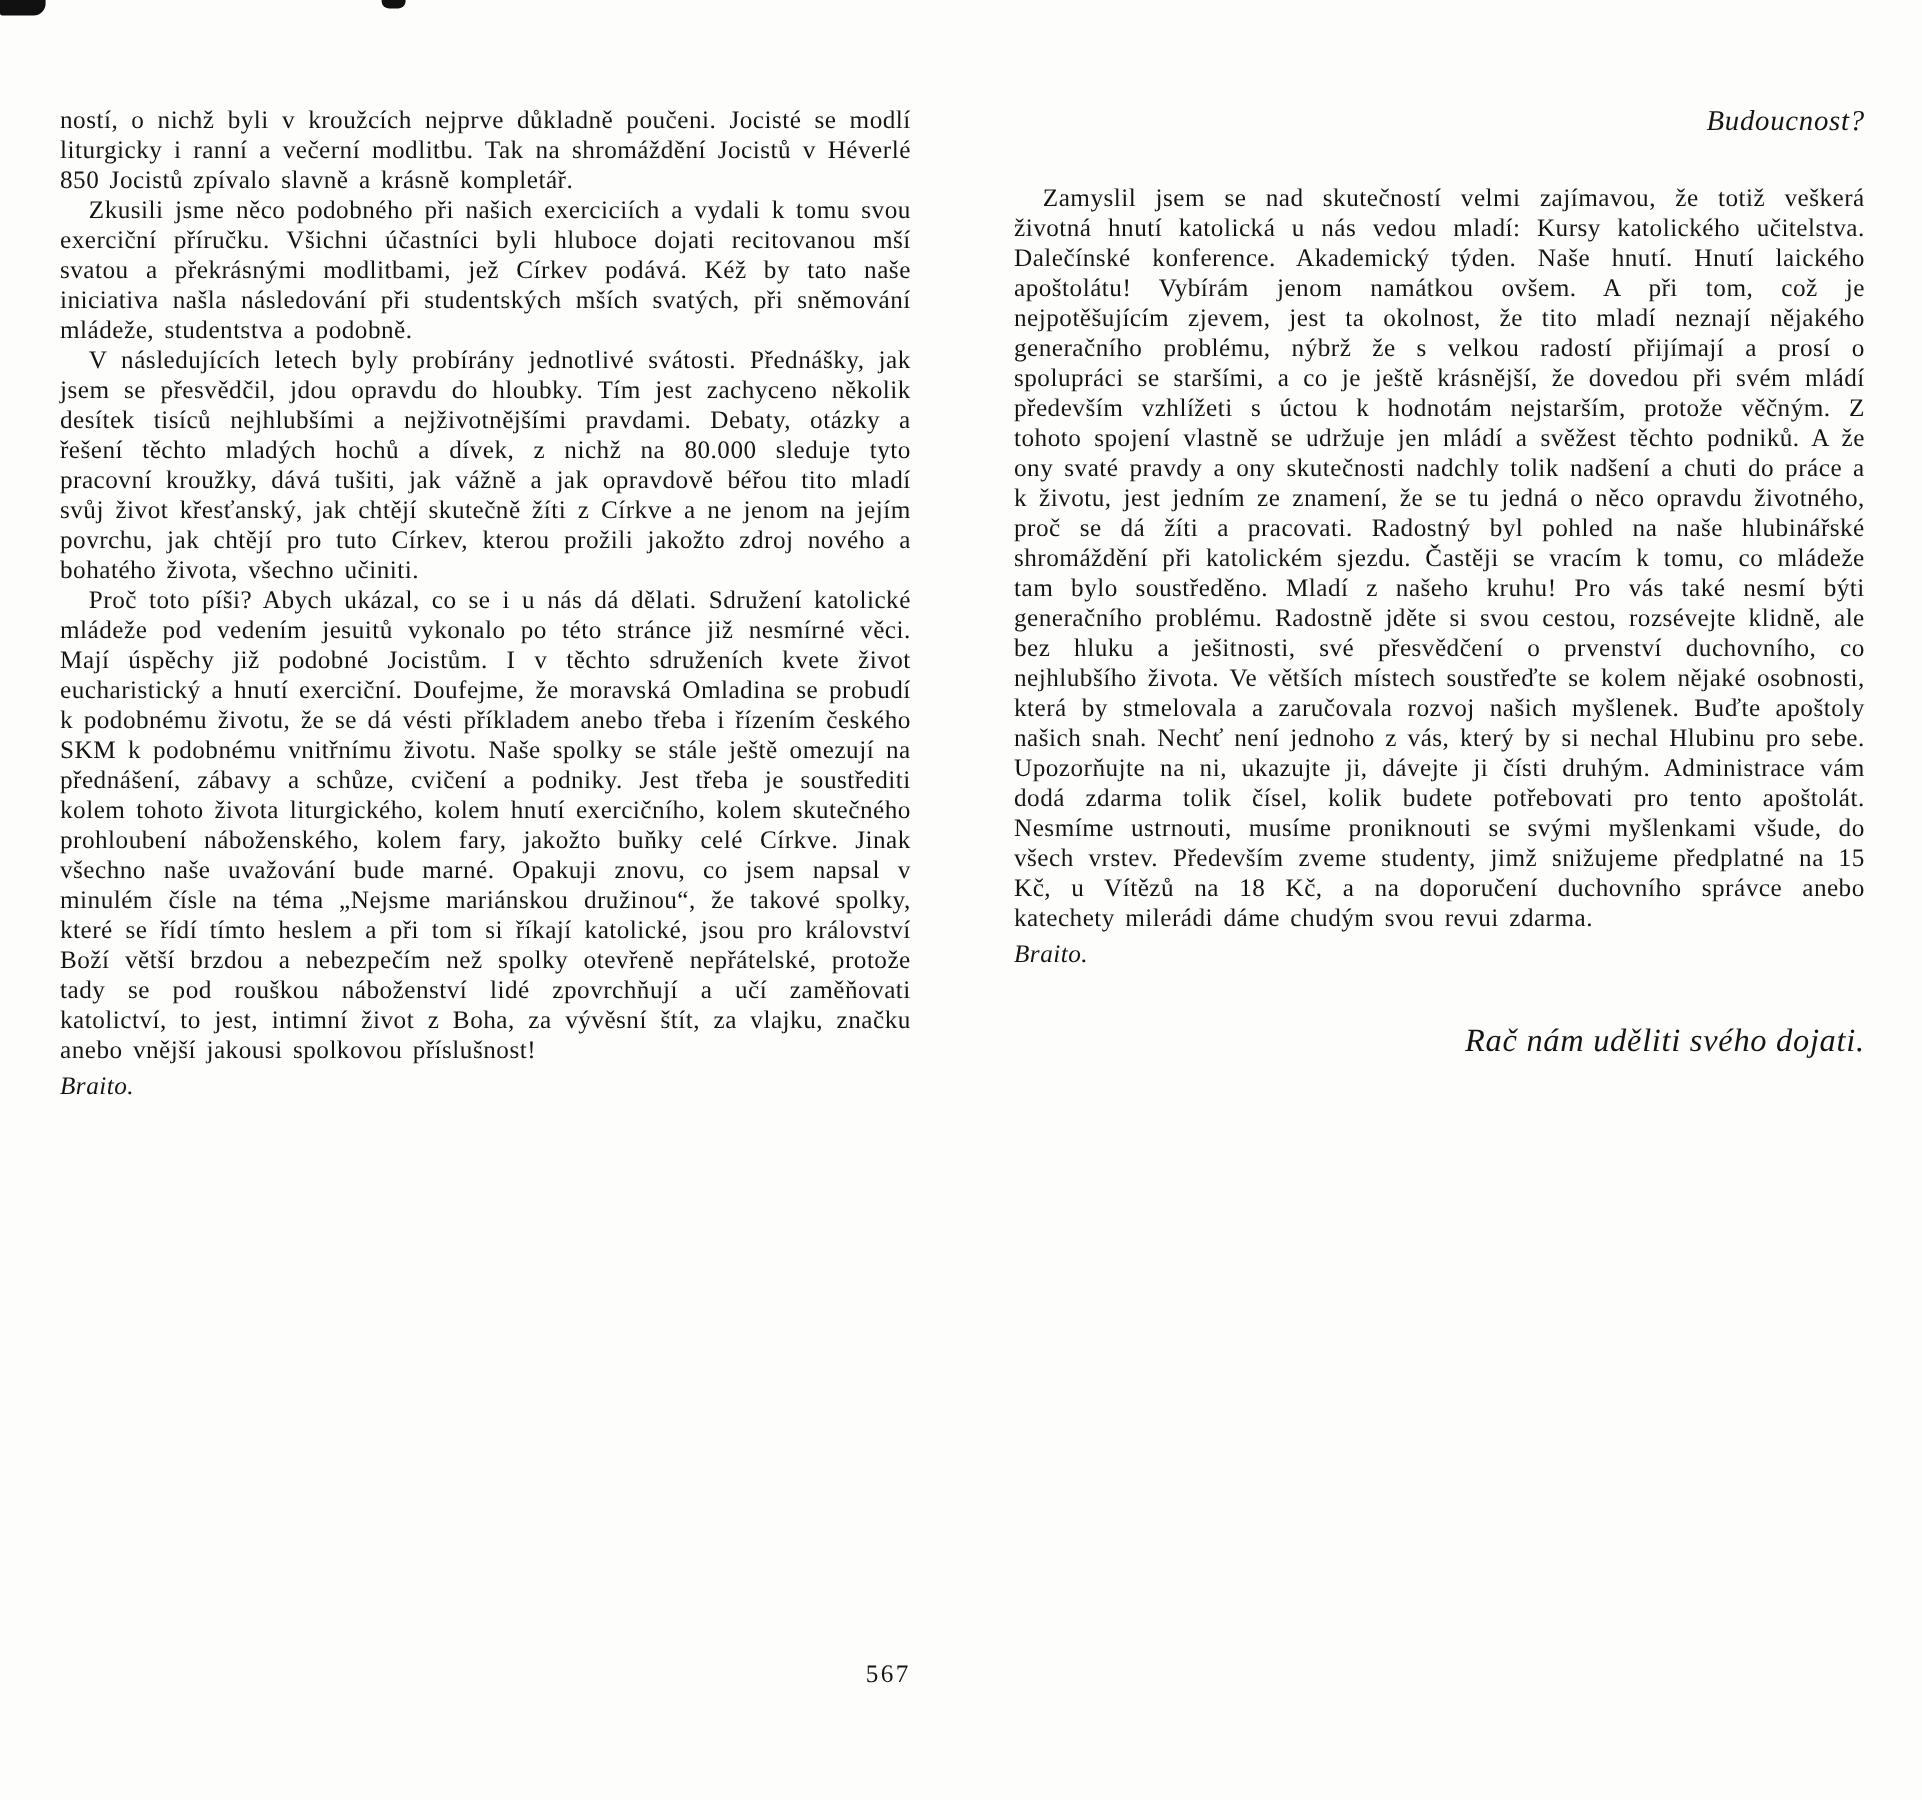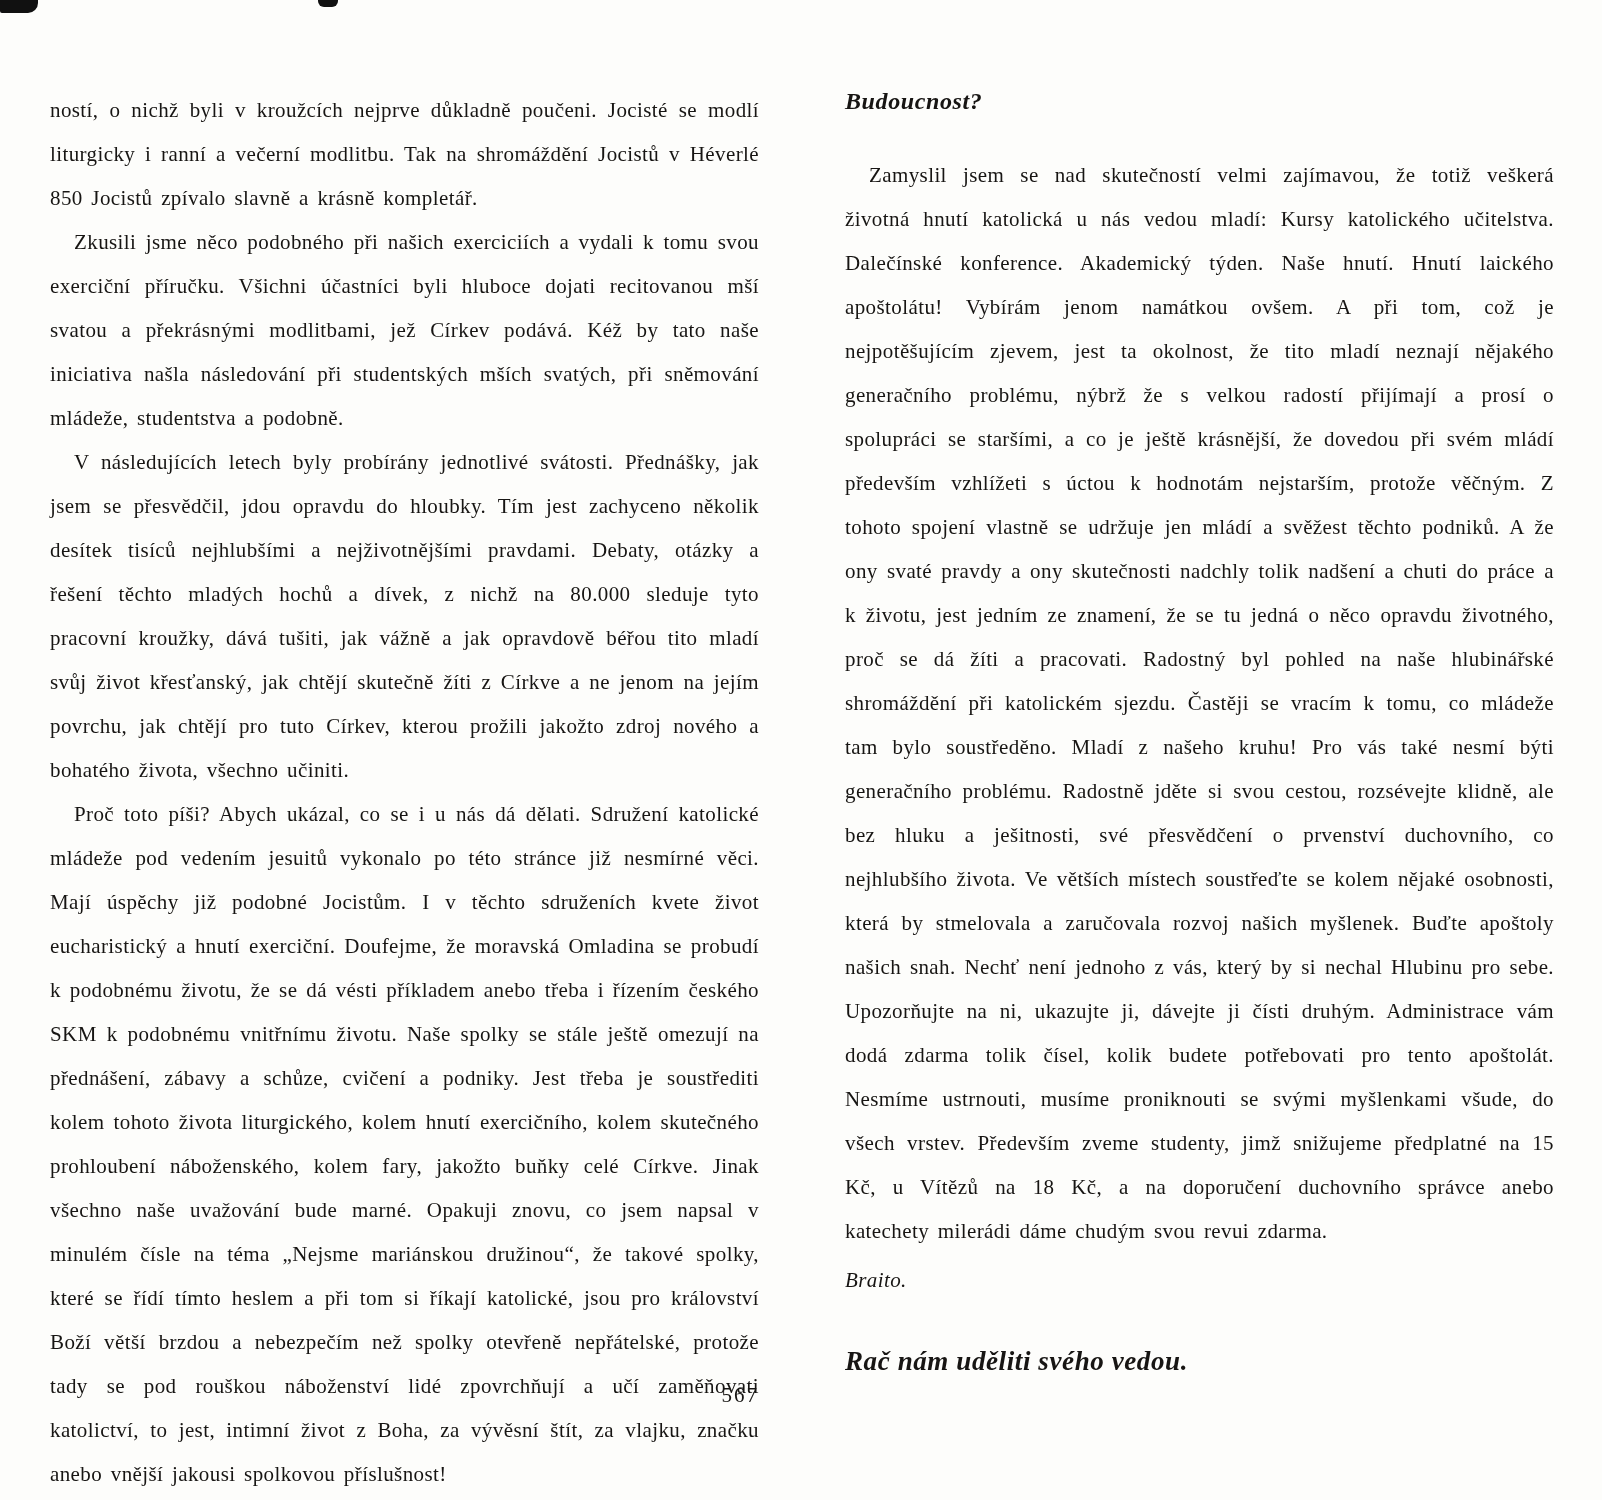--- a/index.html
+++ b/index.html
@@ -32,41 +32,41 @@
   }
 
   .page {
     width: 710px;
     position: relative;
     height: 100%;
   }
 
   .page-body p {
     font-size: 21px;
-    line-height: 44px;
+    line-height: 25px;
     text-align: justify;
     text-indent: 24px;
     word-spacing: 3px;
     letter-spacing: 0.4px;
   }
 
   .page-body p.no-indent { text-indent: 0; }
 
   .signature {
     text-align: left;
     font-style: italic;
     padding-right: 58px;
     text-indent: 0 !important;
     margin-top: 5px;
   }
 
   .section-heading {
     font-style: italic;
-    font-weight: bold;
-    text-align: left;
+    font-weight: normal;
+    text-align: right;
     font-size: 24px;
     letter-spacing: 0.6px;
     margin: 0 0 38px 0;
   }
 
   .section-heading.second {
     font-size: 27px;
     margin: 44px 0 40px 0;
   }
 
@@ -97,17 +97,17 @@
       <p class="signature">Braito.</p>
     </div>
     <div class="page-number">567</div>
   </div>
 
   <div class="page">
     <div class="page-body">
       <h2 class="section-heading">Budoucnost?</h2>
       <p>Zamyslil jsem se nad skutečností velmi zajímavou, že totiž veškerá životná hnutí katolická u nás vedou mladí: Kursy katolického učitelstva. Dalečínské konference. Akademický týden. Naše hnutí. Hnutí laického apoštolátu! Vybírám jenom namátkou ovšem. A při tom, což je nejpotěšujícím zjevem, jest ta okolnost, že tito mladí neznají nějakého generačního problému, nýbrž že s velkou radostí přijímají a prosí o spolupráci se staršími, a co je ještě krásnější, že dovedou při svém mládí především vzhlížeti s úctou k hodnotám nejstarším, protože věčným. Z tohoto spojení vlastně se udržuje jen mládí a svěžest těchto podniků. A že ony svaté pravdy a ony skutečnosti nadchly tolik nadšení a chuti do práce a k životu, jest jedním ze znamení, že se tu jedná o něco opravdu životného, proč se dá žíti a pracovati. Radostný byl pohled na naše hlubinářské shromáždění při katolickém sjezdu. Častěji se vracím k tomu, co mládeže tam bylo soustředěno. Mladí z našeho kruhu! Pro vás také nesmí býti generačního problému. Radostně jděte si svou cestou, rozsévejte klidně, ale bez hluku a ješitnosti, své přesvědčení o prvenství duchovního, co nejhlubšího života. Ve větších místech soustřeďte se kolem nějaké osobnosti, která by stmelovala a zaručovala rozvoj našich myšlenek. Buďte apoštoly našich snah. Nechť není jednoho z vás, který by si nechal Hlubinu pro sebe. Upozorňujte na ni, ukazujte ji, dávejte ji čísti druhým. Administrace vám dodá zdarma tolik čísel, kolik budete potřebovati pro tento apoštolát. Nesmíme ustrnouti, musíme proniknouti se svými myšlenkami všude, do všech vrstev. Především zveme studenty, jimž snižujeme předplatné na 15 Kč, u Vítězů na 18 Kč, a na doporučení duchovního správce anebo katechety milerádi dáme chudým svou revui zdarma.</p>
       <p class="signature">Braito.</p>
-      <h2 class="section-heading second">Rač nám uděliti svého vedou.</h2>
+      <h2 class="section-heading second">Rač nám uděliti svého dojati.</h2>
     </div>
   </div>
 
 </div>
 
 </body></html>

